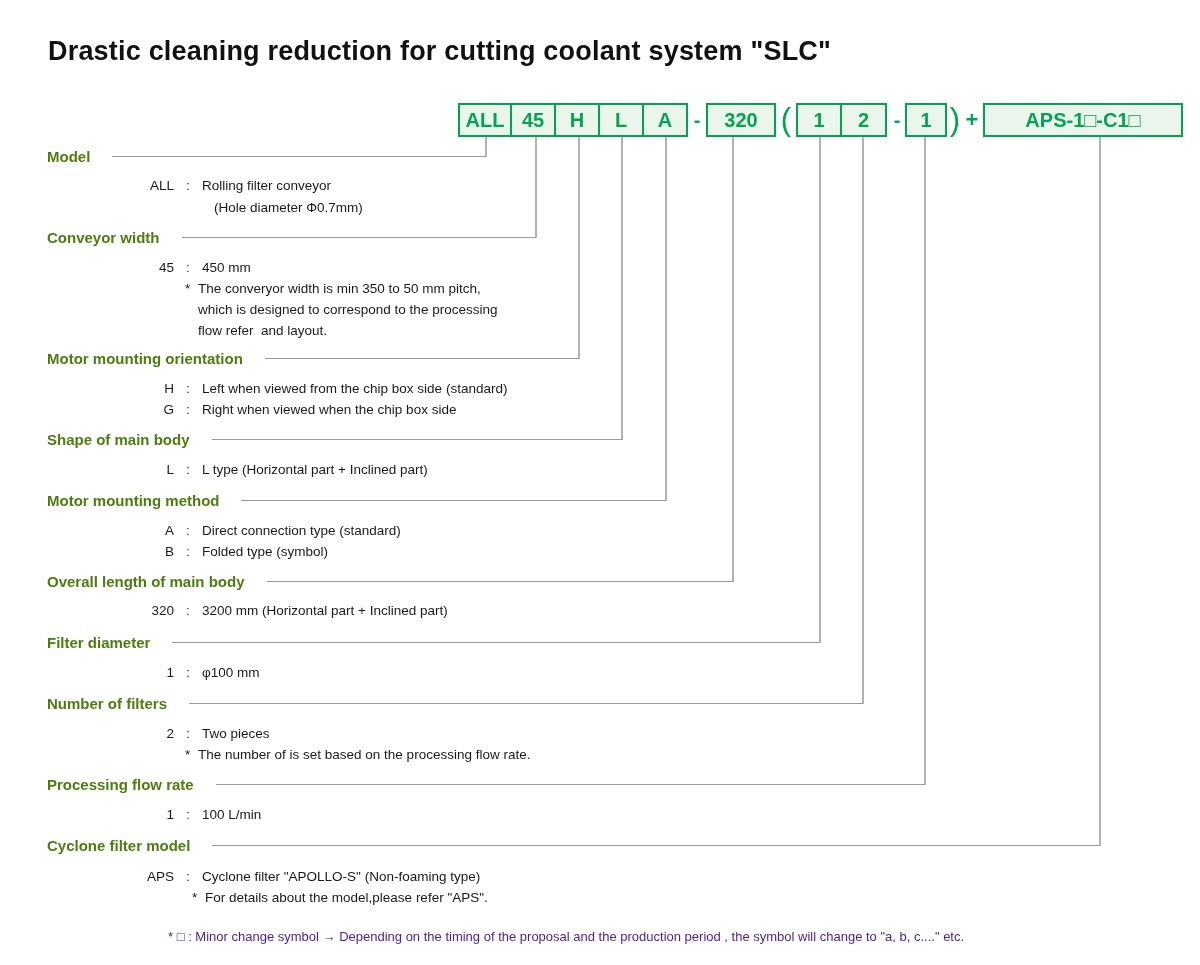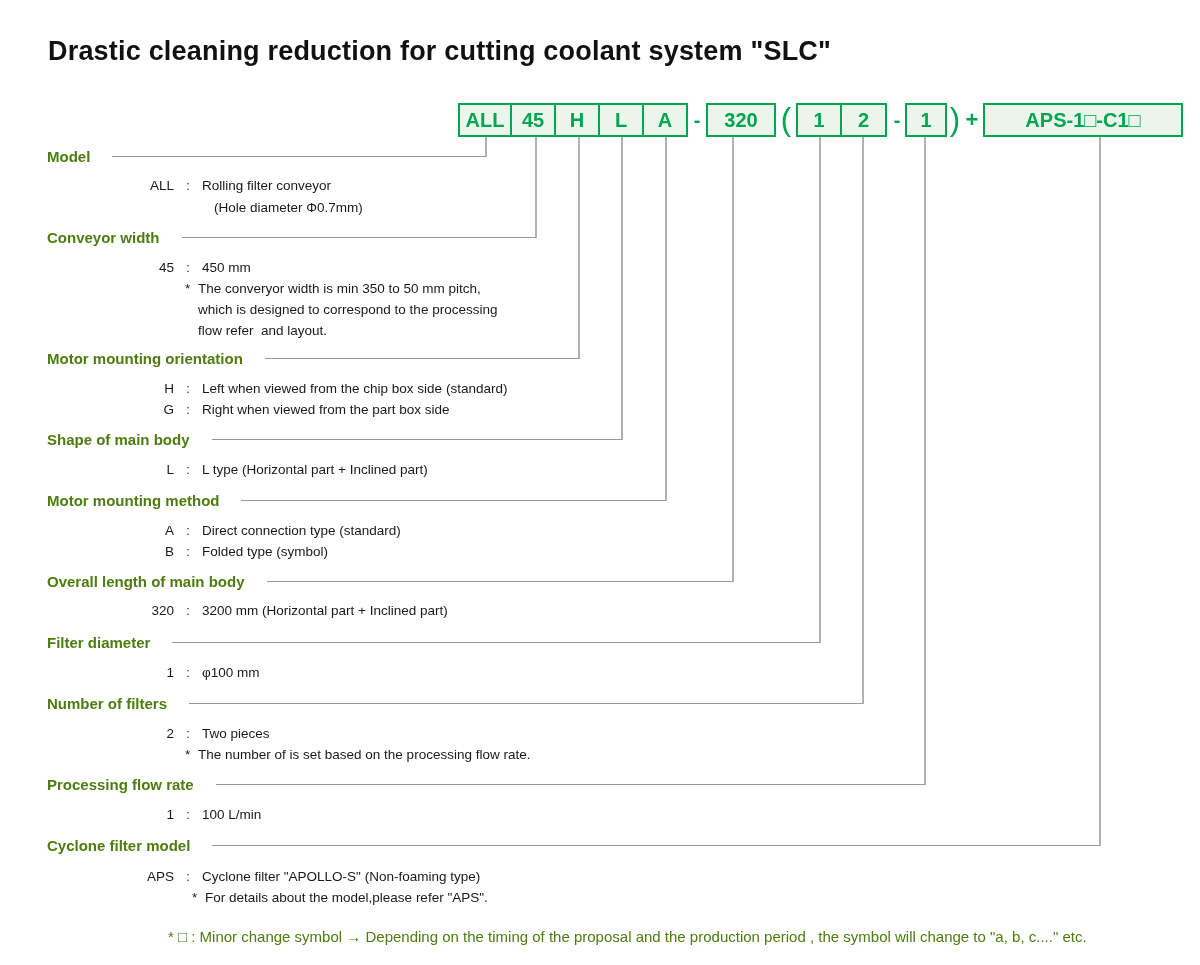--- a/index.html
+++ b/index.html
@@ -35,21 +35,21 @@
   .sect .hline{flex:1;margin-left:22px;border-top:1.5px solid #999;height:0;}
   
   .row{position:absolute;left:0;height:20px;line-height:20px;font-size:13.5px;display:flex;white-space:pre;}
   .row .code{width:174px;text-align:right;display:inline-block;}
   .row .colon{width:28px;text-align:center;display:inline-block;color:#333;}
   .row .desc{display:inline-block;}
   .row.cont{left:202px;margin-left:12px;}
   .row.note{left:185px;}
   .row.note .star{width:13px;display:inline-block;}
   .row.contnote{left:198px;}
-  .footnote{position:absolute;left:168px;top:927px;height:20px;line-height:20px;font-size:15px;white-space:pre;color:#4d7c0f;}
+  .footnote{position:absolute;left:168px;top:927px;height:20px;line-height:20px;font-size:13px;white-space:pre;color:#4c1d95;}
 </style>
 </head>
 <body>
 
 <div id="stage">
 
   <div class="title">Drastic cleaning reduction for cutting coolant system "SLC"</div>
 
   <svg class="connectors" width="1200" height="965" viewBox="0 0 1200 965">
     <g stroke="#999999" stroke-width="1.5" fill="none">
@@ -152,21 +152,21 @@
     <span>which is designed to correspond to the processing</span>
   </div>
   <div class="row contnote" style="top:321px">
     <span>flow refer  and layout.</span>
   </div>
 
   <div class="row" style="top:379px">
     <span class="code">H</span><span class="colon">:</span><span class="desc">Left when viewed from the chip box side (standard)</span>
   </div>
   <div class="row" style="top:400px">
-    <span class="code">G</span><span class="colon">:</span><span class="desc">Right when viewed from the part box side</span>
+    <span class="code">G</span><span class="colon">:</span><span class="desc">Right when viewed when the chip box side</span>
   </div>
 
   <div class="row" style="top:460px">
     <span class="code">L</span><span class="colon">:</span><span class="desc">L type (Horizontal part + Inclined part)</span>
   </div>
 
   <div class="row" style="top:521px">
     <span class="code">A</span><span class="colon">:</span><span class="desc">Direct connection type (standard)</span>
   </div>
   <div class="row" style="top:542px">

